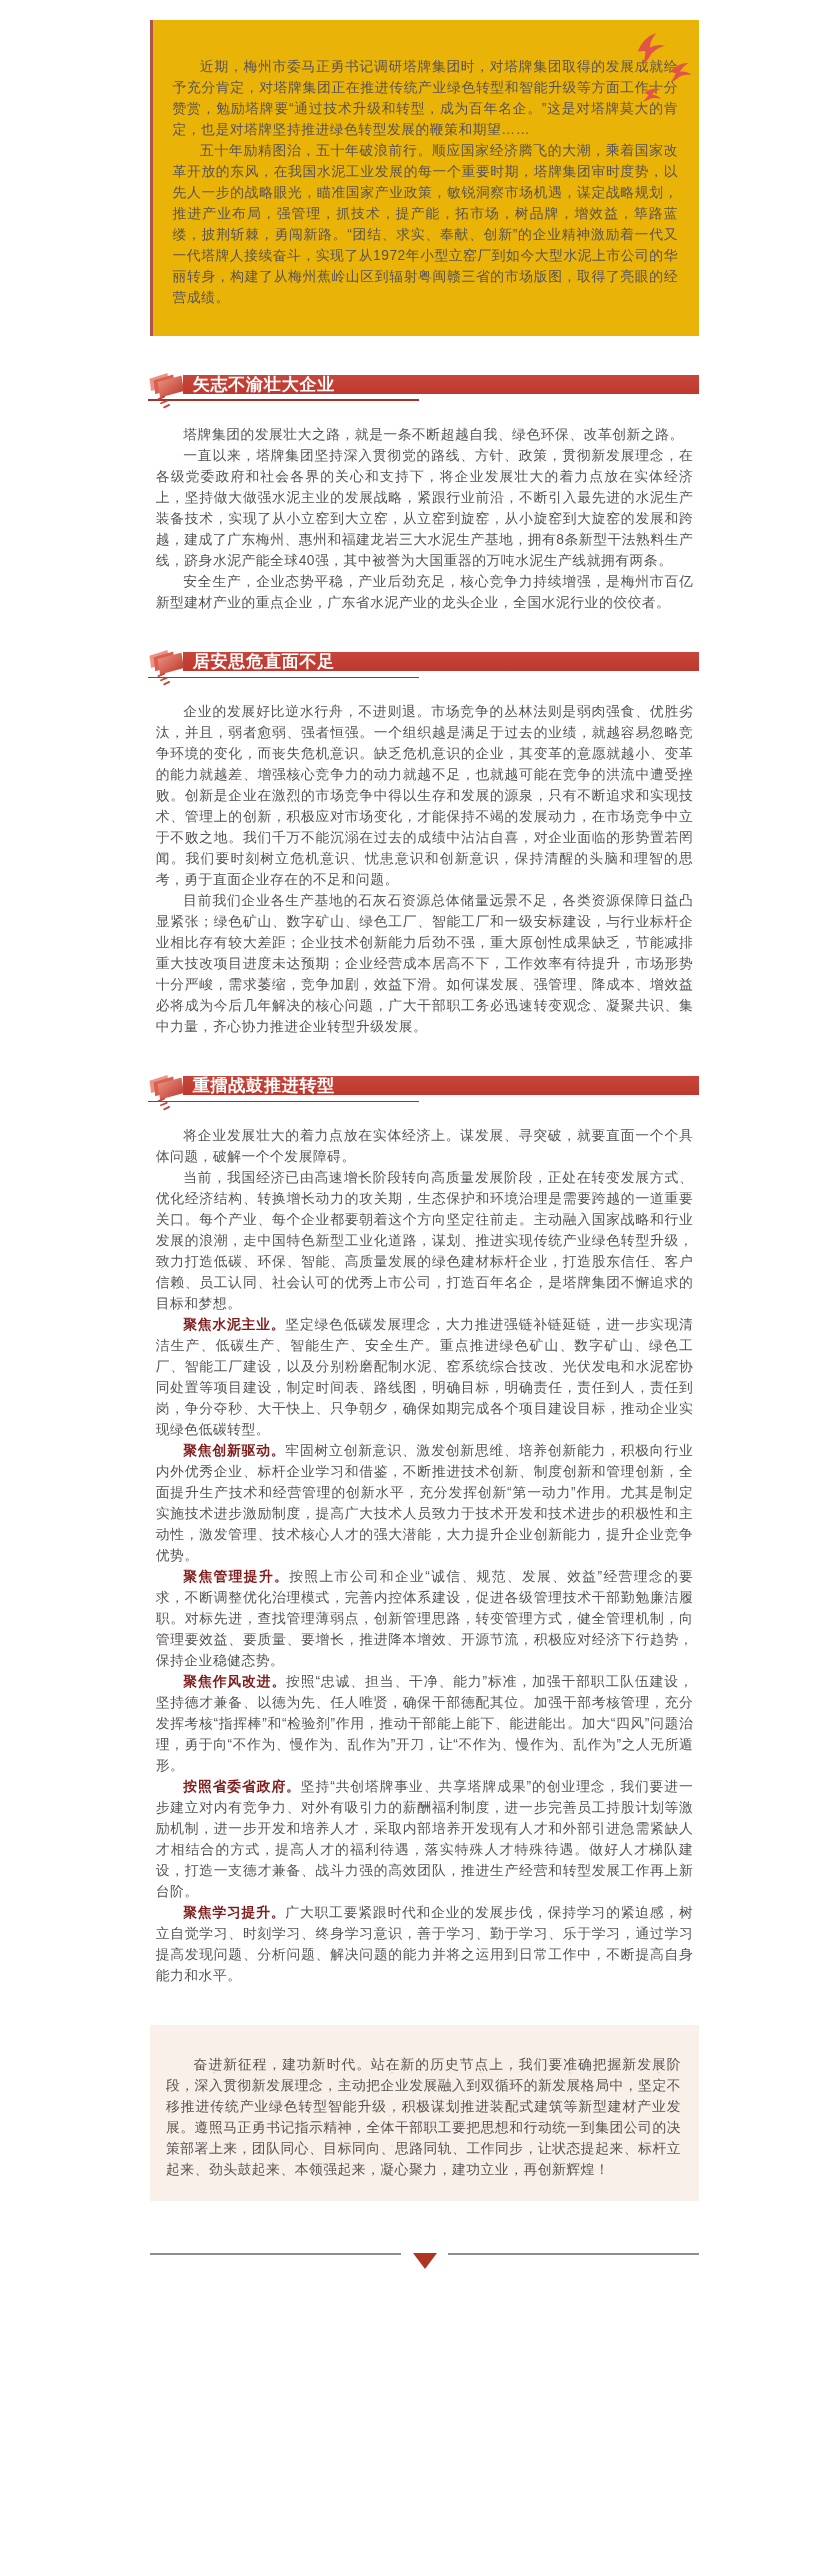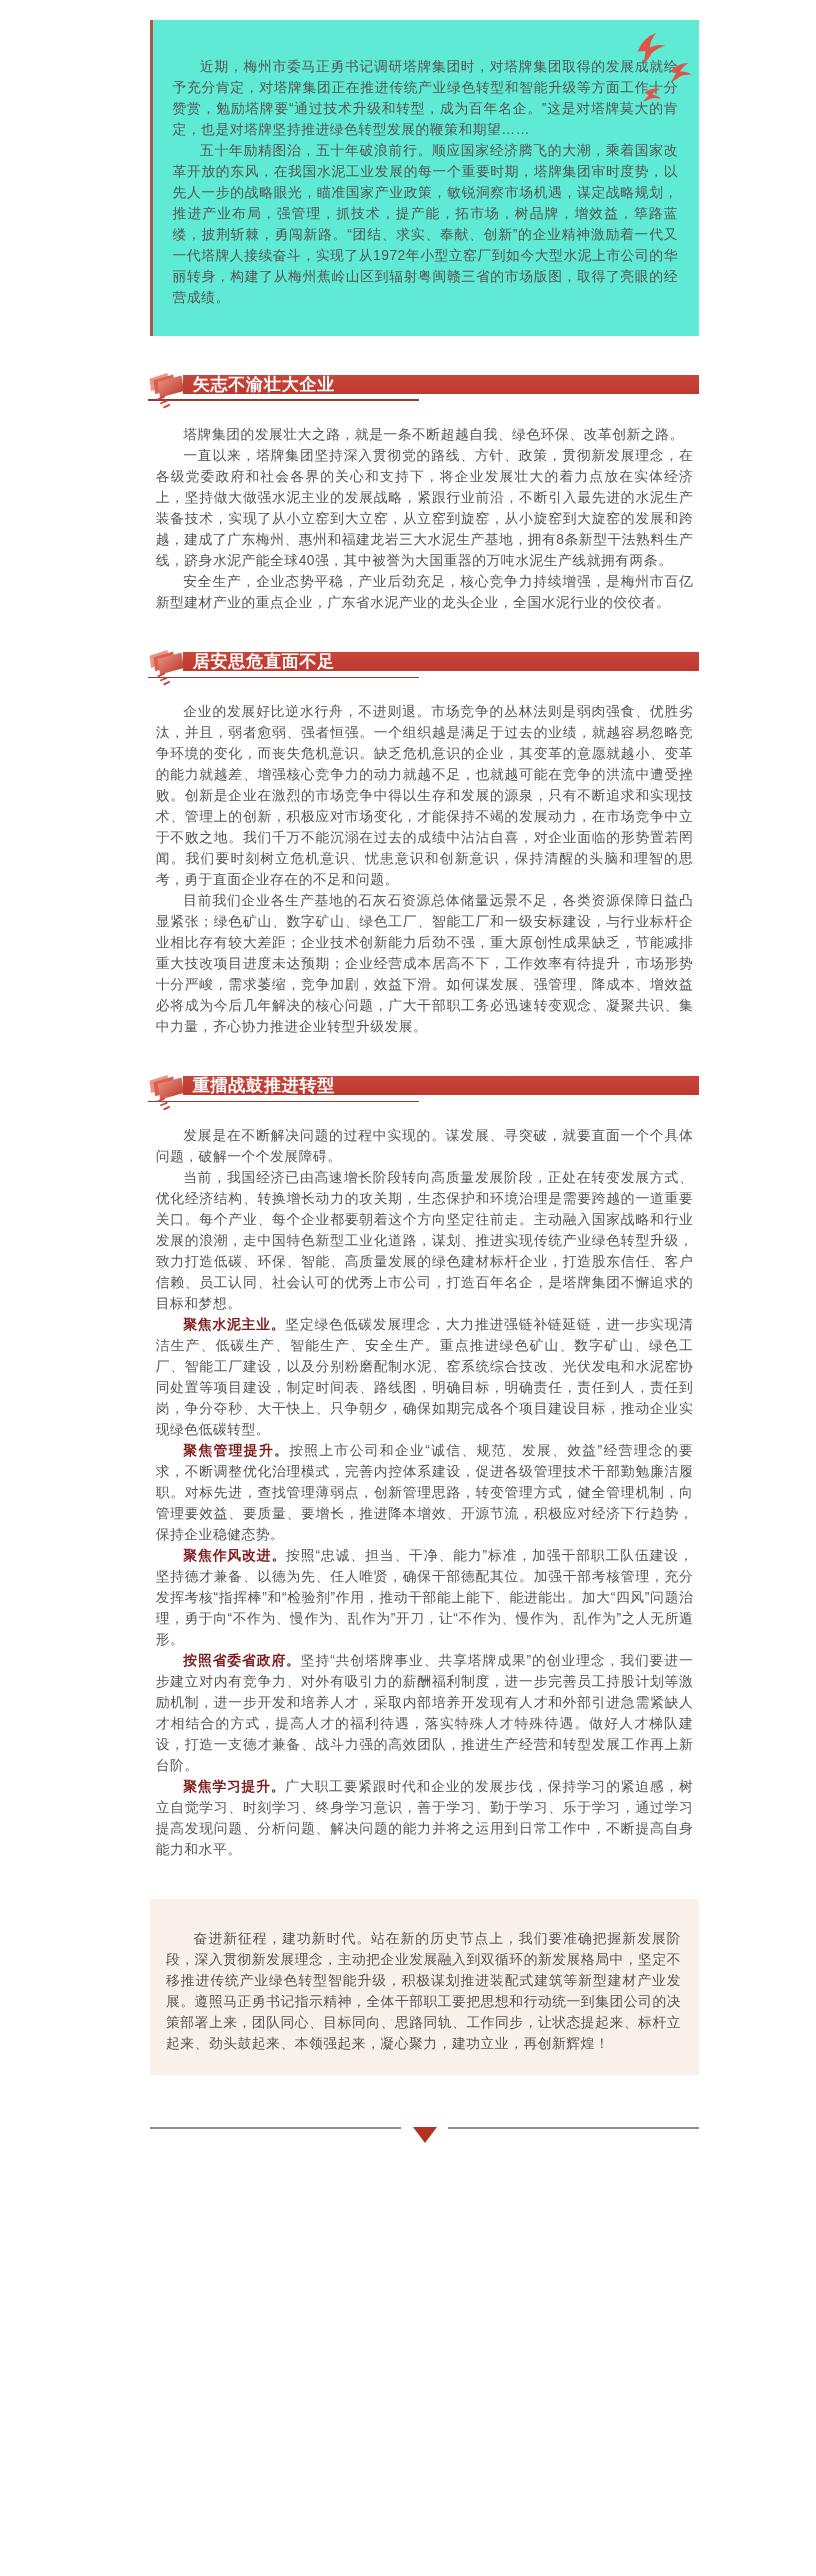--- a/index.html
+++ b/index.html
@@ -7,21 +7,21 @@
     width:816px;
     background:#ffffff;
     font-family:"Liberation Sans","DejaVu Sans",sans-serif;
     color:#585353;
   }
   .page{width:816px;padding:20px 0 21px 0;box-sizing:border-box;}
   .column{width:549px;margin-left:150px;position:relative;}
 
   
   .intro-box{
-    background:#5eead4;
+    background:#eab308;
     border-left:3.2px solid #b15449;
     padding:36px 21px 27.6px 19.5px;
     box-sizing:border-box;
     position:relative;
   }
   .birds{position:absolute;top:13px;right:4.9px;width:97px;height:89px;pointer-events:none;}
   .bird{position:absolute;}
   .bird svg{display:block;}
   .bird-1{top:0;right:27.6px;transform:rotate(-12deg);}
   .bird-2{top:27.6px;right:1.6px;transform:rotate(8deg);}
@@ -202,27 +202,28 @@
       <path d="M21 48 L27 45" stroke="#c4453a" stroke-width="2.2" stroke-linecap="round"></path>
     </svg>
   </span>
 
       <div class="banner">
         <span class="banner-title">重擂战鼓推进转型</span>
       </div>
       <div class="banner-underline"></div>
     </div>
     <div class="section-body">
-  <p class="para"><b class="lead"></b><span>发展是在不断解决问题的过程中实现的。谋发展、寻突破，就要直面一个个具体问题，破解一个个发展障碍。</span></p>
+  <p class="para"><b class="lead"></b><span>将企业发展壮大的着力点放在实体经济上。谋发展、寻突破，就要直面一个个具体问题，破解一个个发展障碍。</span></p>
 
   <p class="para"><b class="lead"></b><span>当前，我国经济已由高速增长阶段转向高质量发展阶段，正处在转变发展方式、优化经济结构、转换增长动力的攻关期，生态保护和环境治理是需要跨越的一道重要关口。每个产业、每个企业都要朝着这个方向坚定往前走。主动融入国家战略和行业发展的浪潮，走中国特色新型工业化道路，谋划、推进实现传统产业绿色转型升级，致力打造低碳、环保、智能、高质量发展的绿色建材标杆企业，打造股东信任、客户信赖、员工认同、社会认可的优秀上市公司，打造百年名企，是塔牌集团不懈追求的目标和梦想。</span></p>
 
 
   <p class="para"><b class="lead">聚焦水泥主业。</b><span>坚定绿色低碳发展理念，大力推进强链补链延链，进一步实现清洁生产、低碳生产、智能生产、安全生产。重点推进绿色矿山、数字矿山、绿色工厂、智能工厂建设，以及分别粉磨配制水泥、窑系统综合技改、光伏发电和水泥窑协同处置等项目建设，制定时间表、路线图，明确目标，明确责任，责任到人，责任到岗，争分夺秒、大干快上、只争朝夕，确保如期完成各个项目建设目标，推动企业实现绿色低碳转型。</span></p>
 
+  <p class="para"><b class="lead">聚焦创新驱动。</b><span>牢固树立创新意识、激发创新思维、培养创新能力，积极向行业内外优秀企业、标杆企业学习和借鉴，不断推进技术创新、制度创新和管理创新，全面提升生产技术和经营管理的创新水平，充分发挥创新“第一动力”作用。尤其是制定实施技术进步激励制度，提高广大技术人员致力于技术开发和技术进步的积极性和主动性，激发管理、技术核心人才的强大潜能，大力提升企业创新能力，提升企业竞争优势。</span></p>
 
   <p class="para"><b class="lead">聚焦管理提升。</b><span>按照上市公司和企业“诚信、规范、发展、效益”经营理念的要求，不断调整优化治理模式，完善内控体系建设，促进各级管理技术干部勤勉廉洁履职。对标先进，查找管理薄弱点，创新管理思路，转变管理方式，健全管理机制，向管理要效益、要质量、要增长，推进降本增效、开源节流，积极应对经济下行趋势，保持企业稳健态势。</span></p>
 
   <p class="para"><b class="lead">聚焦作风改进。</b><span>按照“忠诚、担当、干净、能力”标准，加强干部职工队伍建设，坚持德才兼备、以德为先、任人唯贤，确保干部德配其位。加强干部考核管理，充分发挥考核“指挥棒”和“检验剂”作用，推动干部能上能下、能进能出。加大“四风”问题治理，勇于向“不作为、慢作为、乱作为”开刀，让“不作为、慢作为、乱作为”之人无所遁形。</span></p>
 
   <p class="para"><b class="lead">按照省委省政府。</b><span>坚持“共创塔牌事业、共享塔牌成果”的创业理念，我们要进一步建立对内有竞争力、对外有吸引力的薪酬福利制度，进一步完善员工持股计划等激励机制，进一步开发和培养人才，采取内部培养开发现有人才和外部引进急需紧缺人才相结合的方式，提高人才的福利待遇，落实特殊人才特殊待遇。做好人才梯队建设，打造一支德才兼备、战斗力强的高效团队，推进生产经营和转型发展工作再上新台阶。</span></p>
 
   <p class="para"><b class="lead">聚焦学习提升。</b><span>广大职工要紧跟时代和企业的发展步伐，保持学习的紧迫感，树立自觉学习、时刻学习、终身学习意识，善于学习、勤于学习、乐于学习，通过学习提高发现问题、分析问题、解决问题的能力并将之运用到日常工作中，不断提高自身能力和水平。</span></p>
 </div>
   </section>

